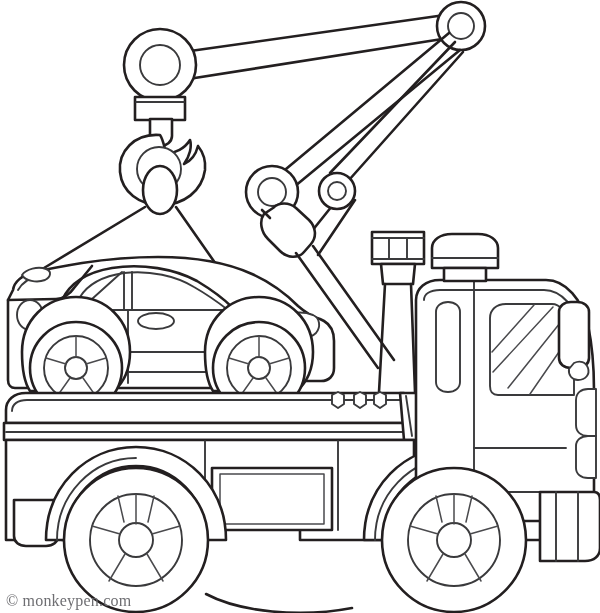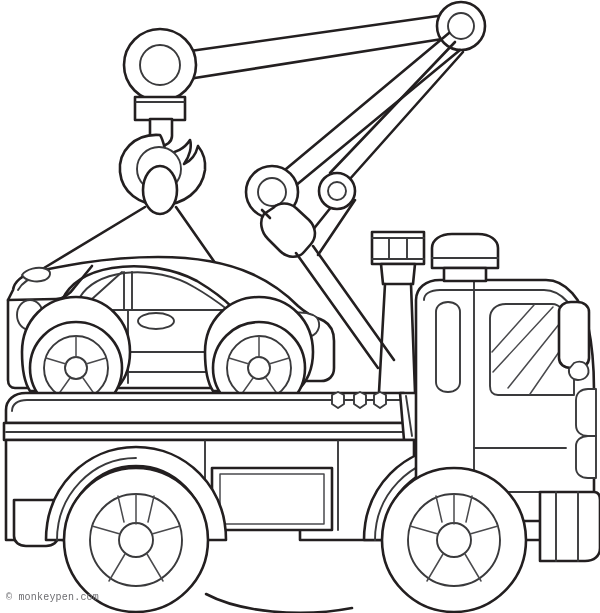--- a/index.html
+++ b/index.html
@@ -51,22 +51,22 @@
     stroke-linecap: round;
     stroke-linejoin: round;
   }
   .fillwhite {
     fill: #ffffff;
   }
   #watermark {
     position: absolute;
     left: 6px;
     top: 592px;
-    font-family: Liberation Mono, monospace;
-    font-size: 10px;
+    font-family: Liberation Serif, serif;
+    font-size: 16px;
     letter-spacing: 0.2px;
     color: #6e6e72;
     white-space: nowrap;
     user-select: none;
   }
 </style>
 </head>
 <body>
 
 <div id="page">

